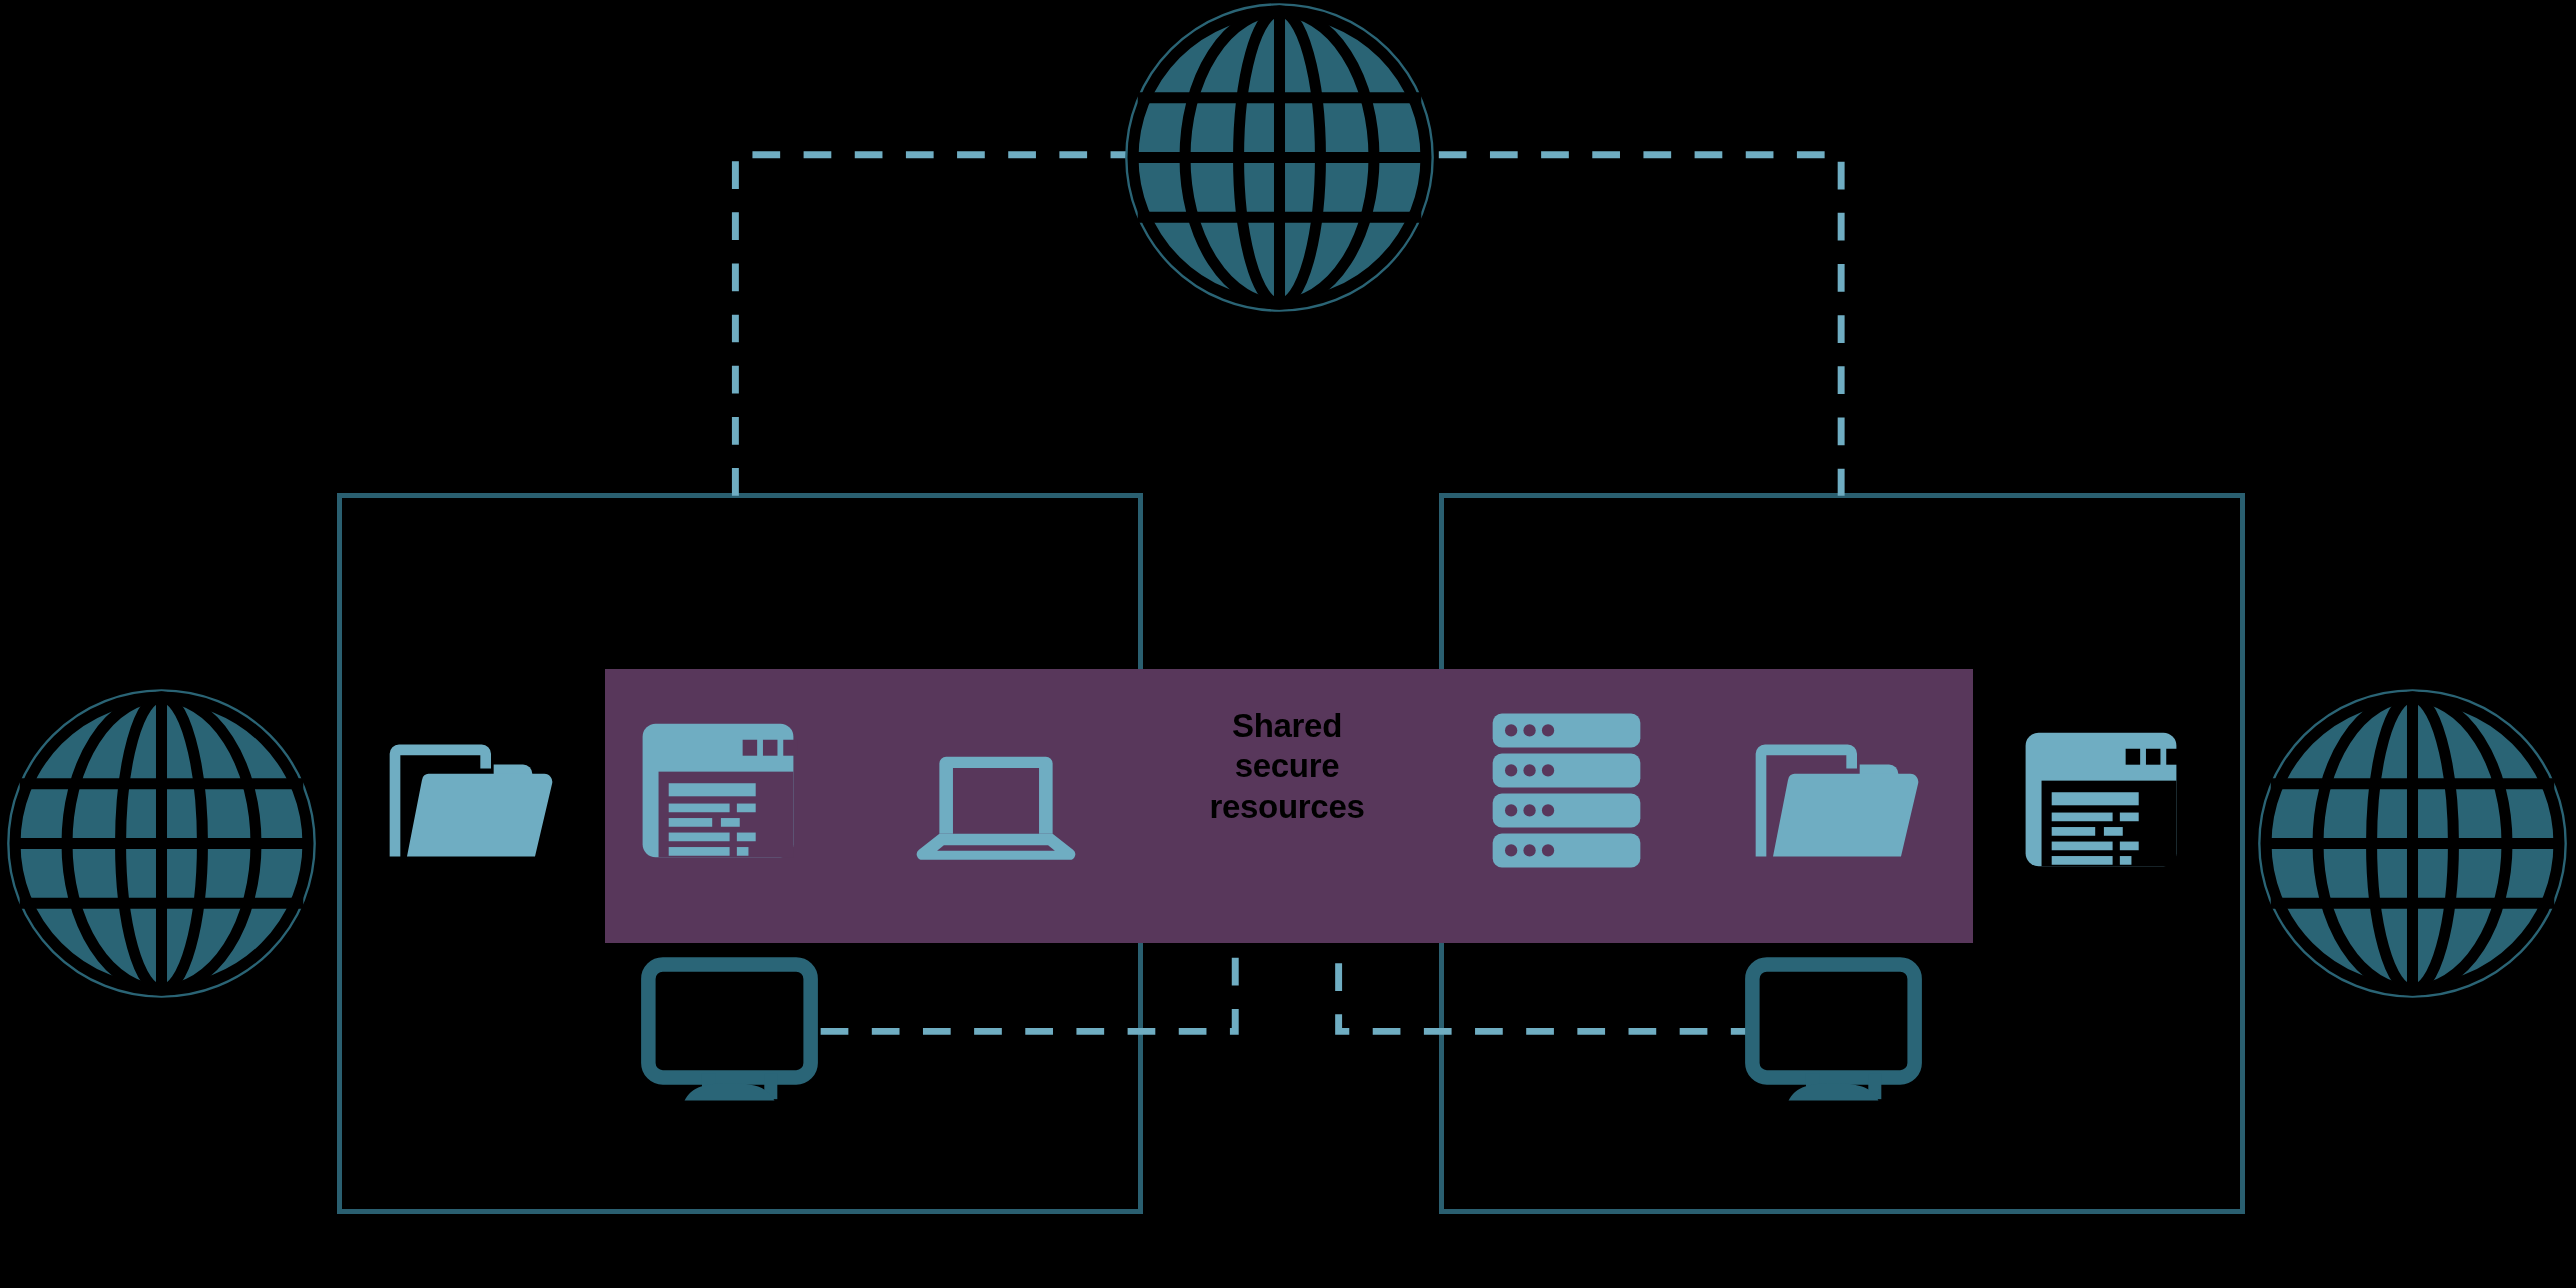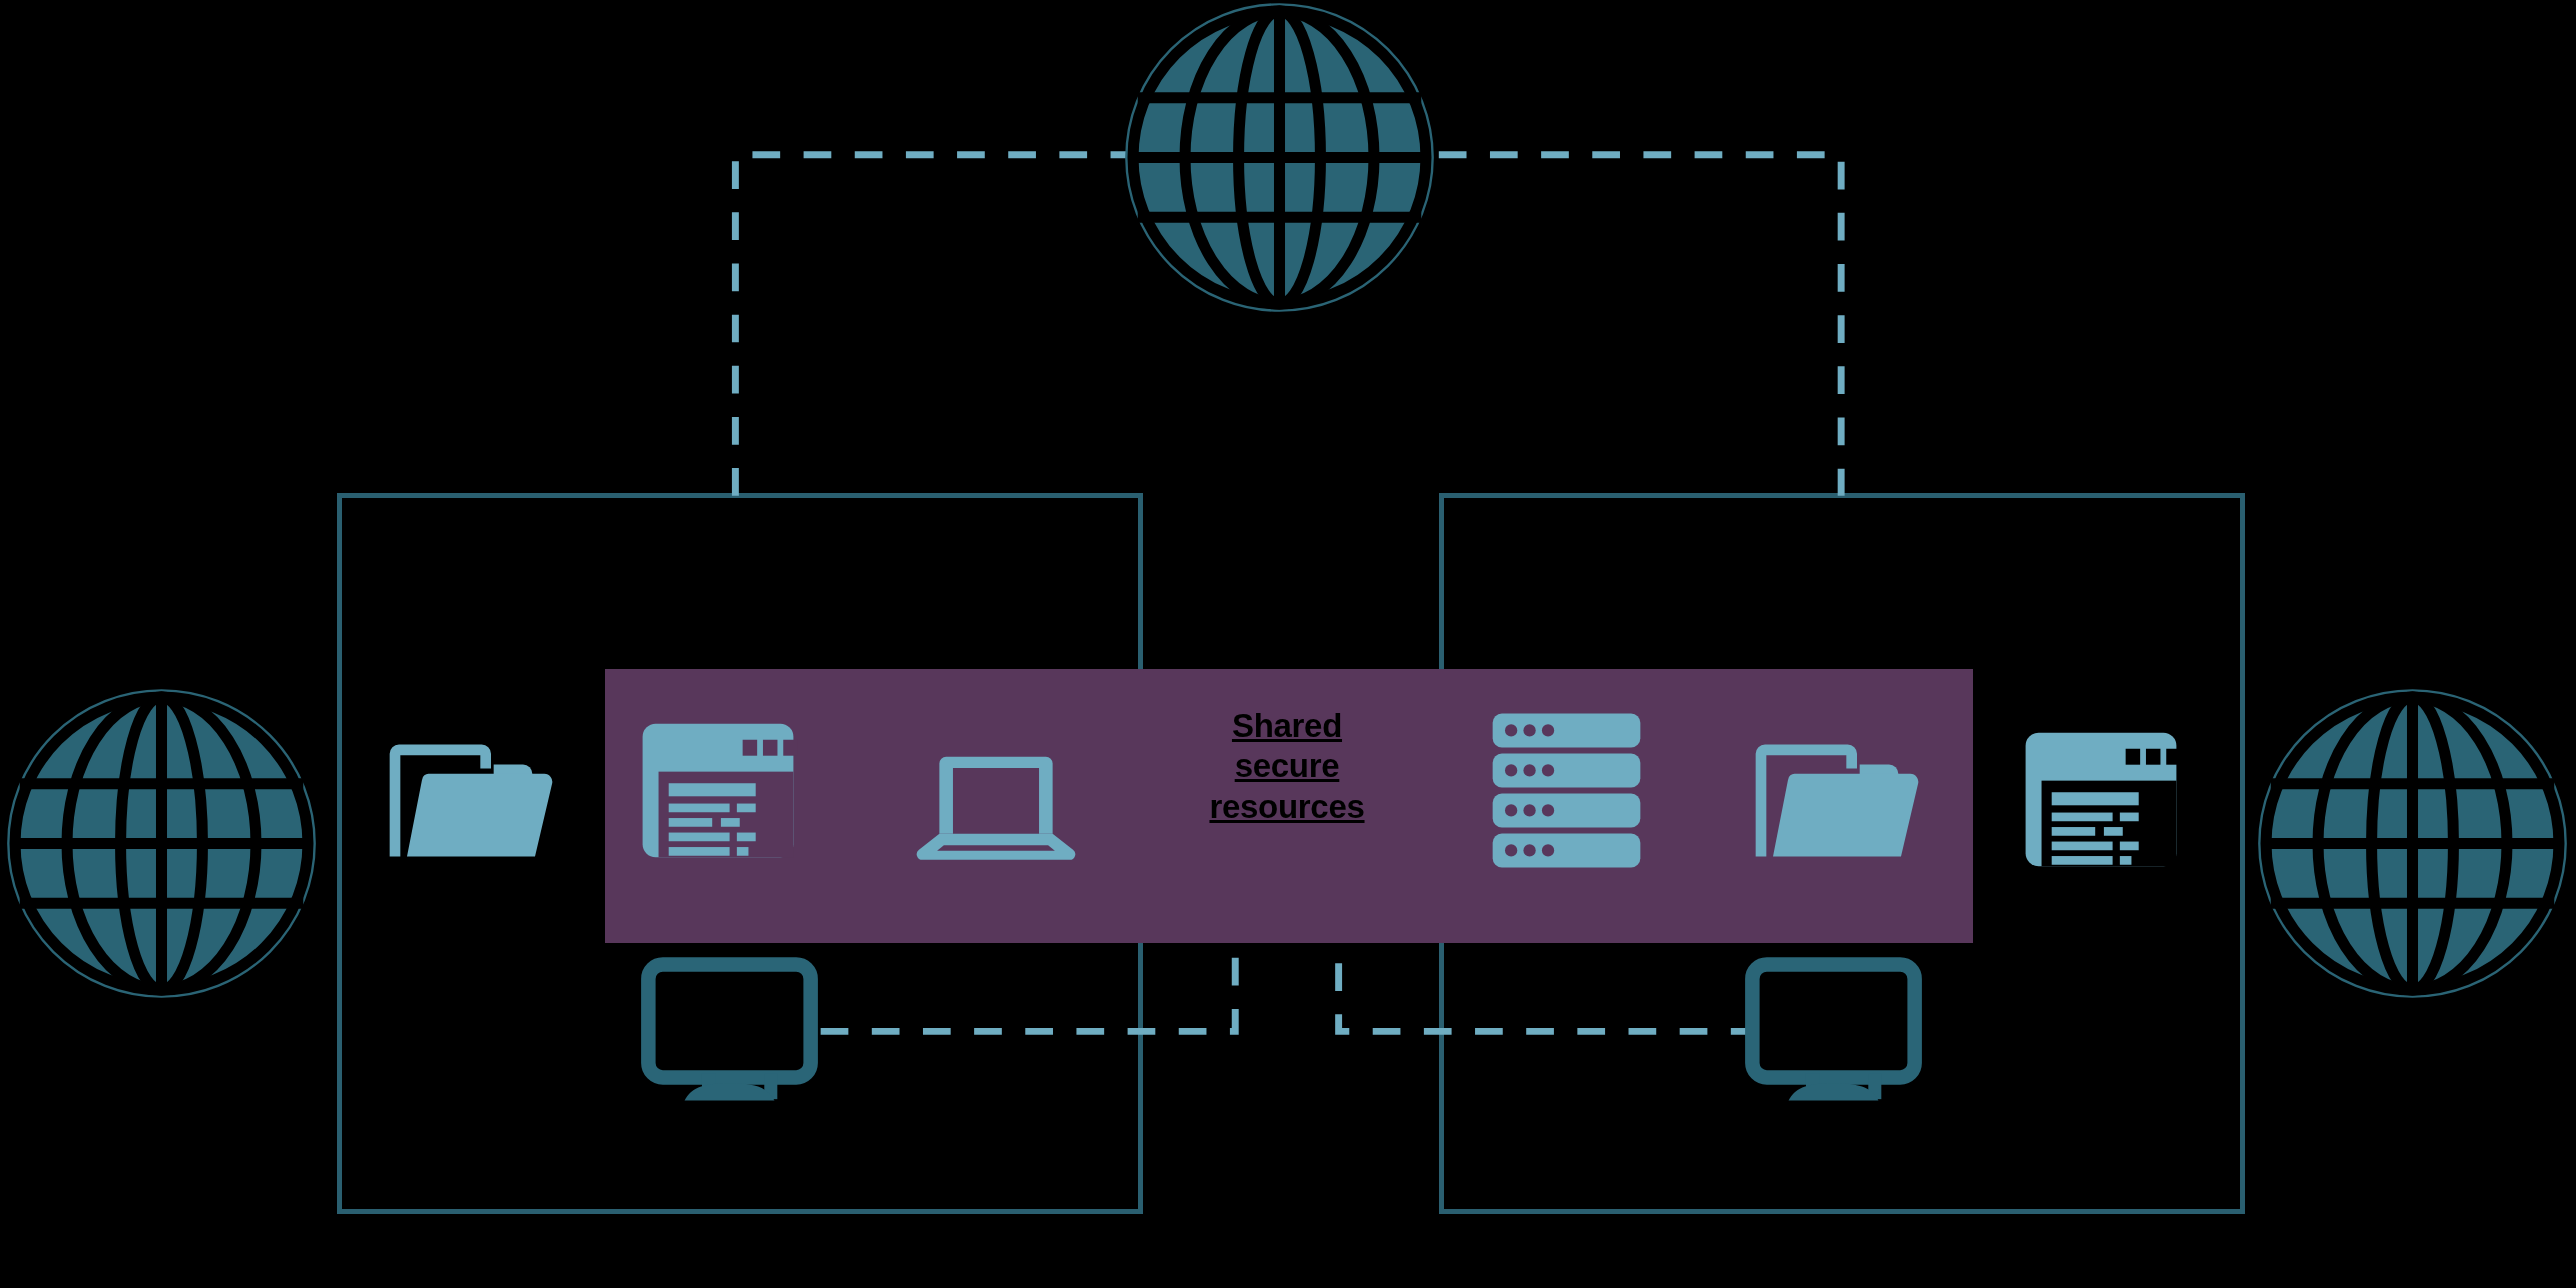--- a/index.html
+++ b/index.html
@@ -46,21 +46,21 @@
       <path d="M 2700 290 L 3455 290 L 3455 930"></path>
 
       <path d="M 1540 1935 L 2318 1935 L 2318 1772"></path>
 
       <path d="M 3300 1935 L 2512 1935 L 2512 1772"></path>
     </g>
   </svg>
 
   <div class="abs band" style="left:605px; top:669px; width:1368px; height:274px;"></div>
 
-  <div class="band-label" style="left:1151px; top:706px; width:272px;text-decoration:underline;">
+  <div class="band-label" style="left:1151px; top:706px; width:272px;">
     <div>Shared</div>
     <div>secure</div>
     <div>resources</div>
   </div>
 
   <div class="icon" style="left:4.3px; top:686px; width:315px; height:315px;">
     <svg viewBox="0 0 200 200">
       <circle cx="100" cy="100" r="95" fill="#2a6475" stroke="#2a6475" stroke-width="6"></circle>
       <g fill="none" stroke="#000" stroke-width="7">
         <ellipse cx="100" cy="100" rx="93" ry="93"></ellipse>

